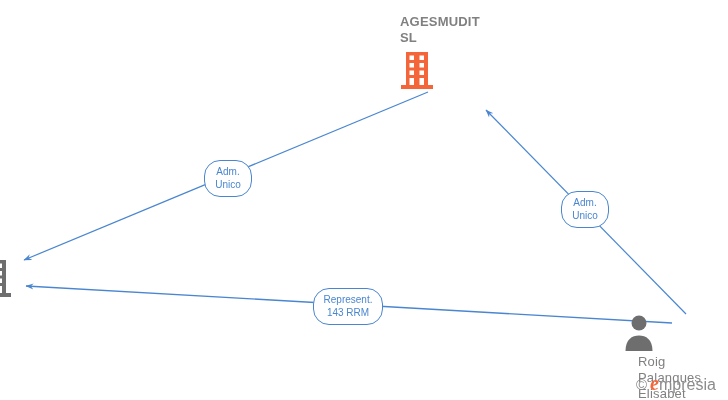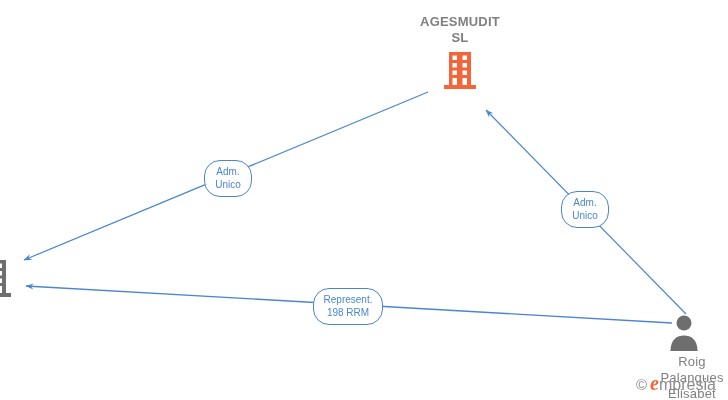--- a/index.html
+++ b/index.html
@@ -25,21 +25,21 @@
     top: 0;
     width: 728px;
     height: 400px;
   }
 
   
   .node {
     position: absolute;
     width: 120px;
     margin-left: -60px;
-    text-align: center;
+    text-align: left;
     user-select: none;
   }
   .node .node-label {
     font-size: 13px;
     line-height: 16px;
     color: #808080;
     font-weight: bold;
     letter-spacing: .2px;
     white-space: pre-line;
   }
@@ -181,21 +181,21 @@
 Elisabet</div>
   </div>
 
   <div class="edge-label" id="label-adm-left">Adm.
 Unico</div>
 
   <div class="edge-label" id="label-adm-right">Adm.
 Unico</div>
 
   <div class="edge-label" id="label-represent">Represent.
-198 RRM</div>
+143 RRM</div>
 
   <div id="watermark">
     <span class="wm-c">©</span>
     <span class="wm-e">e</span>
     <span class="wm-text">mpresia</span>
   </div>
 
 </div>
 
 </body></html>

